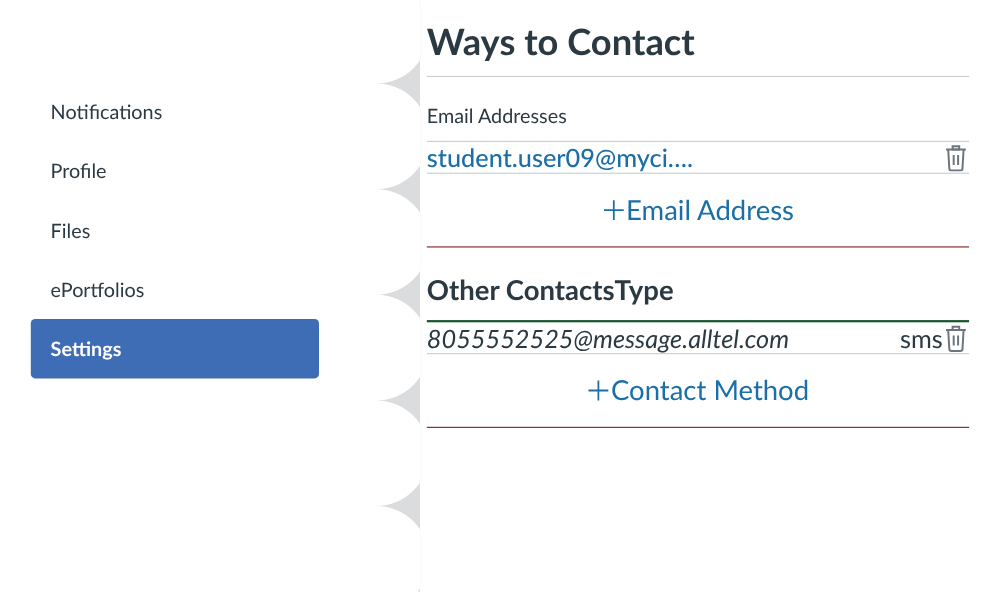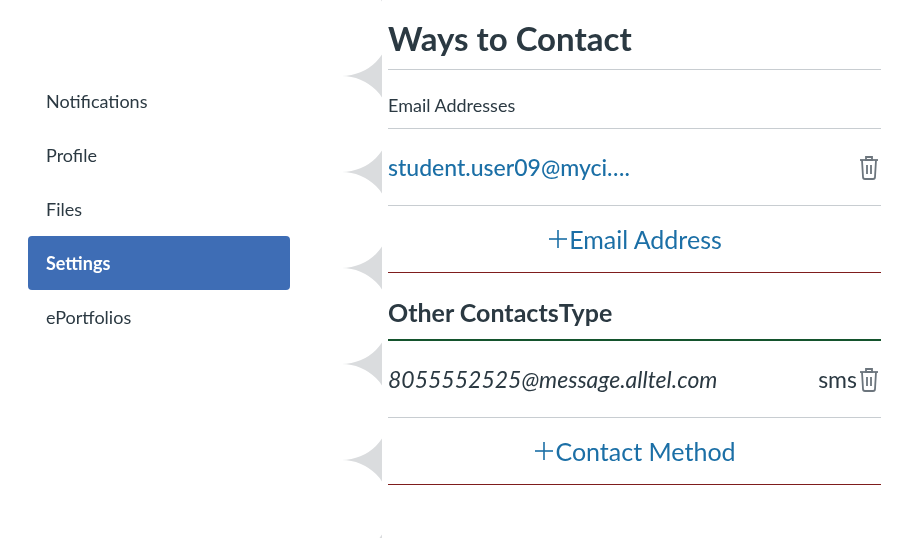--- a/index.html
+++ b/index.html
@@ -78,21 +78,21 @@
     }
     .sub-header-row .col-title {
       font-size: 25px;
       font-weight: 700;
       color: #2b3942;
     }
     .row {
       display: flex;
       align-items: center;
       justify-content: space-between;
-      padding: 24px 0;
+      padding: 0 0;
       border-bottom: 1px solid #c8cdd1;
     }
     .row.topborder {
       border-top: 1px solid #c8cdd1;
     }
     .email-link {
       color: #1b6fa6;
       font-size: 23px;
       font-weight: 500;
       text-decoration: none;
@@ -136,22 +136,22 @@
     }
   </style>
 </head>
 <body>
 
 <div class="container">
   <nav class="sidebar">
     <div class="sidebar-item">Notifications</div>
     <div class="sidebar-item">Profile</div>
     <div class="sidebar-item">Files</div>
+    <div class="sidebar-item">ePortfolios</div>
     <div class="sidebar-item active">Settings</div>
-    <div class="sidebar-item">ePortfolios</div>
   </nav>
 
   <div class="scallop">
     <svg width="80" height="538" viewBox="0 0 80 538">
       <path d="M 40 -20
                A 48 48 0 0 1 40 76
                A 48 48 0 0 1 40 172
                A 48 48 0 0 1 40 268
                A 48 48 0 0 1 40 364
                A 48 48 0 0 1 40 460

